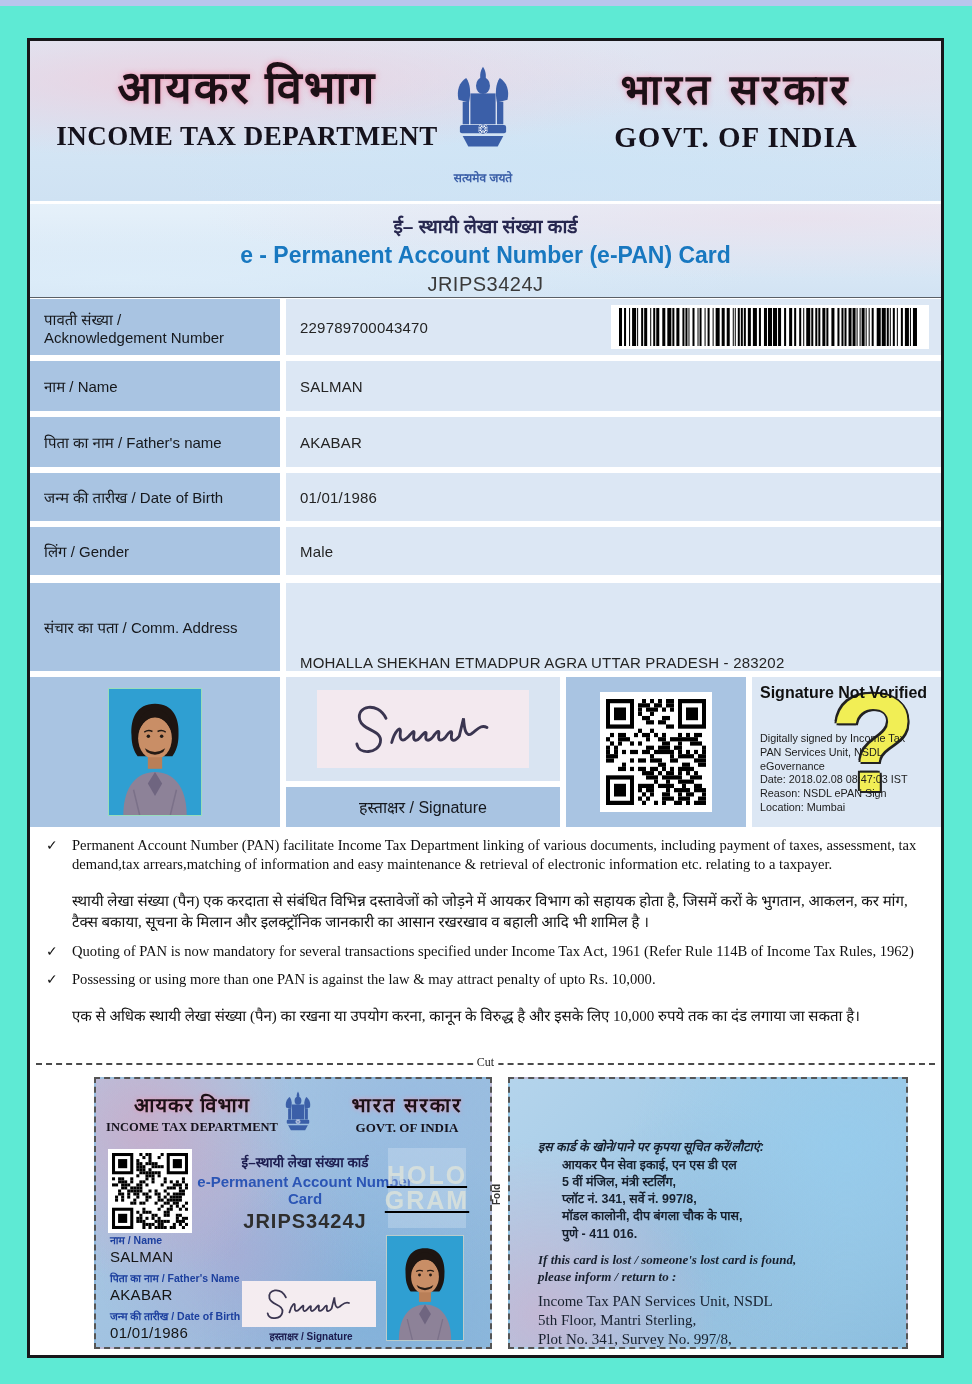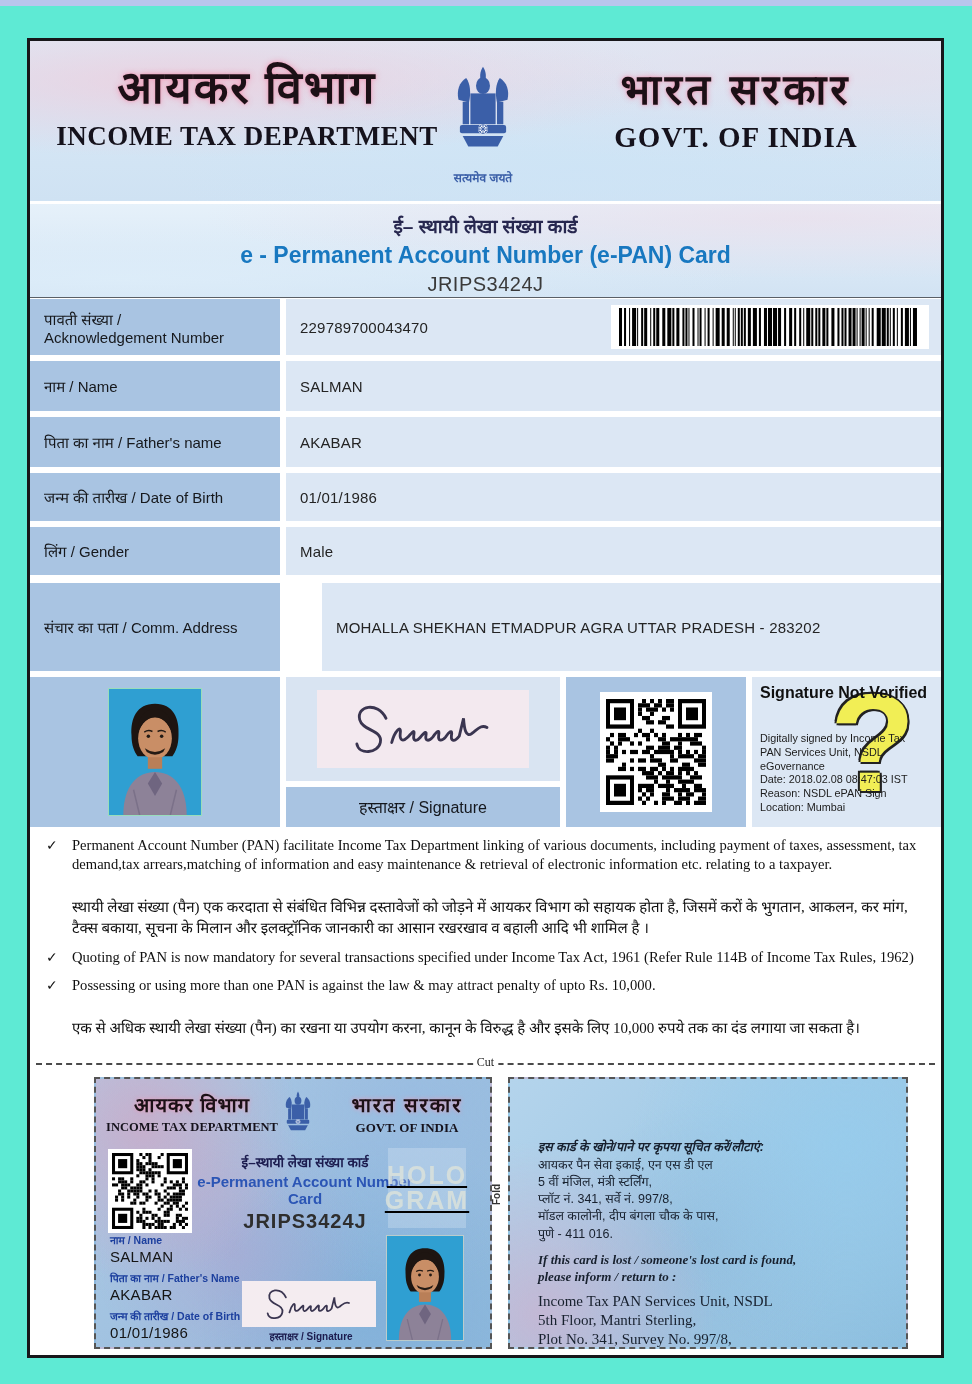--- a/index.html
+++ b/index.html
@@ -45,21 +45,21 @@
 
   
   .cell { position:absolute; }
   .lbl-cell { left:0; width:250px; background:#a9c4e2; color:#16181c; font-size:15px;
               display:flex; flex-direction:column; justify-content:center; padding-left:14px; }
   .val-cell { left:256px; right:0; background:#dce7f4; color:#242424; font-size:15px;
               display:flex; align-items:center; padding-left:14px; font-weight:500; letter-spacing:0.2px; }
   .r0 { top:258px; height:56px; } .r1 { top:320px; height:50px; }
   .r2 { top:376px; height:50px; } .r3 { top:432px; height:48px; }
   .r4 { top:486px; height:48px; } .r5 { top:542px; height:88px; }
-  .r5.val-cell { align-items:center; padding-top:0;margin-left:36px; }
+  .r5.val-cell { align-items:flex-end; padding-top:0; }
   .tbl-topline { position:absolute; left:0; top:256px; width:911px; height:1px; background:#5a5f66; }
 
   .barcode-box { position:absolute; right:12px; top:6px; width:318px; height:44px; background:#ffffff;
                  padding:3px 8px; }
   .barcode-box svg { width:100%; height:100%; }
   .photo-cell { position:absolute; left:0; top:636px; width:250px; height:150px; background:#a9c4e2;
                 display:flex; align-items:center; justify-content:center; }
   .photo-frame { width:94px; height:128px; border:1px solid #9db; }
   .photo-frame svg { width:100%; height:100%; display:block; }
   .sig-cell { position:absolute; left:256px; top:636px; width:274px; height:150px; background:#ffffff; }
@@ -81,21 +81,21 @@
                  z-index:2; font-weight:500; }
   .stamp-q { position:absolute; left:78px; top:-4px; font-size:140px; font-weight:bold; color:#f1ee55;
              z-index:1; line-height:1;
              text-shadow:2px 0 0 #222, -2px 0 0 #222, 0 2px 0 #222, 0 -2px 0 #222, 2px 2px 0 #222, -2px -2px 0 #222; }
 
   
   .notes { position:absolute; left:14px; top:795px; width:885px; font-family:"Liberation Serif", serif; color:#101010; }
   .note { position:relative; padding-left:28px; margin-bottom:9px; }
   .note .tick { position:absolute; left:2px; top:1px; font-size:14px; color:#111; }
   .note-en { font-size:14.6px; line-height:1.32; }
-  .note-hi { font-size:15px; line-height:1.42; margin-top:22px; }
+  .note-hi { font-size:15px; line-height:1.42; margin-top:16px; }
 
   
   .cutline { position:absolute; left:6px; top:1022px; width:899px; border-top:2px dashed #4a4a4a; }
   .cut-label { position:absolute; left:50%; top:-10px; transform:translateX(-50%); background:#ffffff;
                padding:0 4px; font-size:12px; color:#222; font-family:"Liberation Serif", serif; }
 
   
   .card { position:absolute; top:1036px; height:272px; border:2px dashed #555; padding:0; overflow:hidden; }
   .front-card { left:64px; width:398px;
     background:
@@ -141,21 +141,21 @@
             display:flex; align-items:center; justify-content:center; }
   .mc-sig svg { width:122px; height:40px; }
   .mc-sig-label { position:absolute; left:140px; top:250px; width:150px; text-align:center;
                   font-size:10px; font-weight:bold; color:#1b1b4e; }
   .mc-photo { position:absolute; left:290px; top:156px; width:78px; height:106px; border:1px solid #bcc; }
   .mc-photo svg { width:100%; height:100%; display:block; }
 
   
   .bc { position:absolute; left:28px; top:16px; width:350px; color:#17202e; }
   .bc-hi-title { font-size:12.5px; font-weight:bold; line-height:1.4; font-style:italic;margin-top:44px; }
-  .bc-hi-line { font-size:12.5px; font-weight:normal; line-height:1.38; }
+  .bc-hi-line { font-size:12.5px; font-weight:bold; line-height:1.38;margin-left:24px; }
   .bc-en-title { font-family:"Liberation Serif", serif; font-size:13px; font-weight:bold; font-style:italic;
                  line-height:1.3; margin-top:9px; }
   .bc-en-line { font-family:"Liberation Serif", serif; font-size:15px; font-weight:normal; line-height:1.28; }
   .bc-en-block { margin-top:6px; }
   .bc-contact { margin-top:9px; }
   .bc-contact div { font-family:"Liberation Serif", serif; font-size:13px; font-weight:bold; line-height:1.3; }
 
   .hidden-defs { position:absolute; width:0; height:0; overflow:hidden; }
 </style>
 </head>

